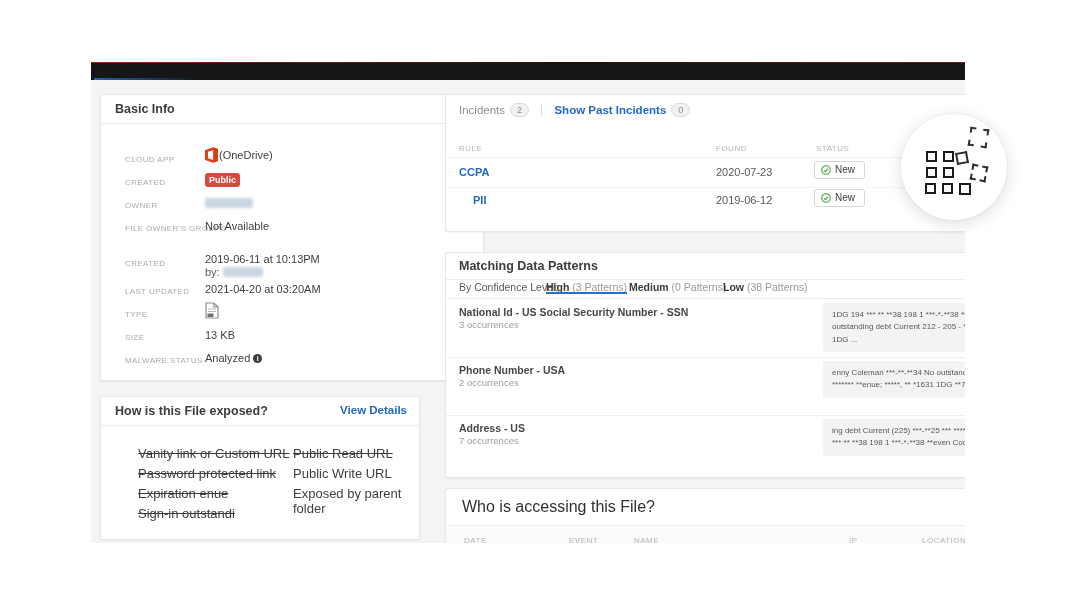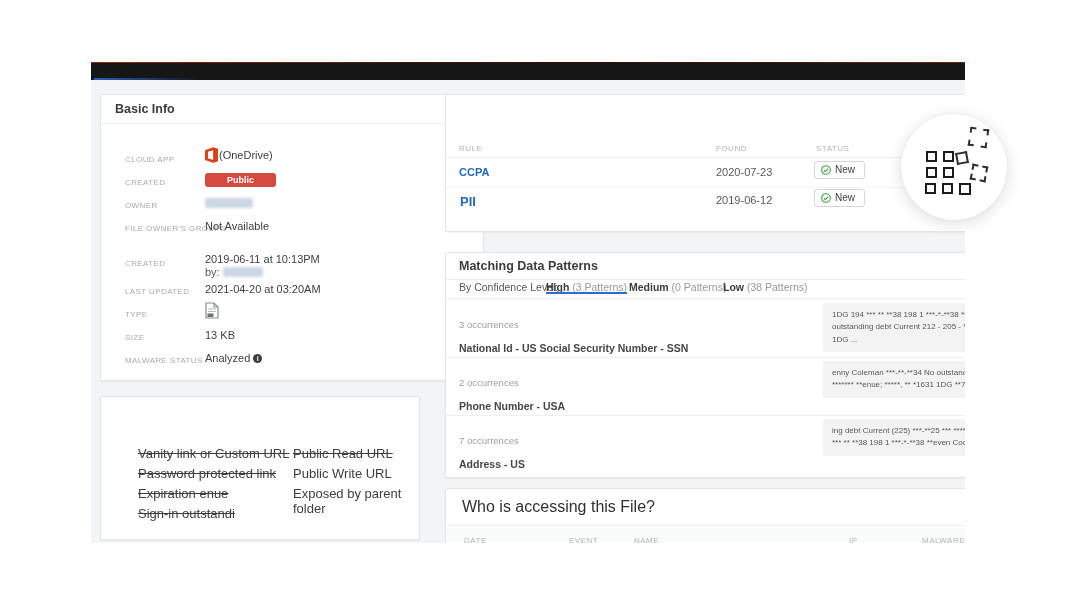--- a/index.html
+++ b/index.html
@@ -15,38 +15,38 @@
   .content{position:absolute;top:18px;left:0;right:0;bottom:0;background:#f3f4f5;overflow:hidden;}
   .card{position:absolute;background:#fff;border:1px solid #e4e6e7;border-radius:2px;
         box-shadow:0 1px 2px rgba(0,0,0,.05);box-sizing:border-box;}
   .card-head{border-bottom:1px solid #ededee;font-size:12.5px;color:#3a3d3e;
         padding:7px 14px;font-weight:bold;}
   .lbl{position:absolute;font-size:8px;color:#a8abad;letter-spacing:.4px;}
   .val{position:absolute;font-size:11px;color:#3c3f40;}
   .redacted{position:absolute;height:10px;width:48px;background:#ccd6e2;
         filter:blur(1.5px);border-radius:2px;}
   .badge-public{position:absolute;background:#d6493f;color:#fff;font-size:9px;font-weight:bold;
-        padding:2px 22px;border-radius:3px;}
+        padding:2px 4px;border-radius:3px;}
   .pill{display:inline-block;background:#f1f1f1;border:1px solid #dcdcdc;color:#8b8e8f;
         font-size:9px;border-radius:9px;padding:1px 6px;margin-left:5px;vertical-align:1px;}
   .link{color:#2368c4;cursor:pointer;}
   .colhead{position:absolute;font-size:8px;color:#b2b5b6;letter-spacing:.5px;}
   .status-btn{position:absolute;background:#fff;border:1px solid #d6d8d8;border-radius:3px;
         font-size:10px;color:#3c3f40;padding:2px 9px 3px 6px;display:flex;align-items:center;gap:4px;}
   .chk{width:10px;height:10px;display:inline-block;}
   .strike{text-decoration:line-through;color:#8f9294;}
   .expo-item{position:absolute;font-size:13px;color:#3c3f40;}
   .tabrow{position:absolute;left:0;right:0;top:28px;height:17px;border-bottom:1px solid #ededee;
         font-size:10.5px;color:#55585a;}
   .tab{position:absolute;top:0;}
   .tab b{color:#3a3d3e;}
   .tab .cnt{color:#97999b;}
   .tab.active::after{content:"";position:absolute;left:0;right:0;bottom:-1px;height:2px;background:#2b6cd4;}
   .patt-row{position:absolute;left:0;right:0;border-bottom:1px solid #efefef;}
-  .patt-name{position:absolute;left:13px;top:7px;font-size:10.5px;font-weight:bold;color:#44474a;margin-top:36px;}
+  .patt-name{position:absolute;left:13px;top:7px;font-size:10.5px;font-weight:bold;color:#44474a;}
   .patt-occ{position:absolute;left:13px;top:20px;font-size:9.5px;color:#9a9da0;}
   .snippet{position:absolute;left:377px;top:4px;width:300px;background:#f3f3f3;border-radius:2px;
         font-size:8px;color:#55585a;line-height:1.55;padding:6px 9px;white-space:pre-line;}
   .sq{position:absolute;border:2.5px solid #1c1c1c;box-sizing:border-box;background:#fff;}
   .dsq{position:absolute;border:2px dashed #2e2e2e;box-sizing:border-box;background:transparent;}
   .circle-deco{position:absolute;left:901px;top:114px;width:106px;height:106px;border-radius:50%;
         background:#fff;box-shadow:0 0 0 1px rgba(0,0,0,.02),0 3px 16px rgba(0,0,0,.14);}
   .info-i{display:inline-block;width:9px;height:9px;background:#3a3d3e;border-radius:50%;
         color:#fff;font-size:7px;font-weight:bold;text-align:center;line-height:9px;
         vertical-align:1px;margin-left:3px;font-style:normal;}
@@ -103,51 +103,60 @@
       <div class="lbl" style="left:24px;top:238px;">SIZE</div>
       <div class="val" style="left:104px;top:234px;">13 KB</div>
 
       <div class="lbl" style="left:24px;top:261px;">MALWARE STATUS</div>
       <div class="val" style="left:104px;top:257px;">
         <span>Analyzed</span><span class="info-i">i</span>
       </div>
     </div>
 
     <div class="card" style="left:9px;top:316px;width:320px;height:144px;">
+      <div class="card-head" style="border-bottom:1px solid #ededee;position:relative;">
+        <span>How is this File exposed?</span>
+        <span class="link" style="position:absolute;right:12px;top:7px;font-size:11.5px;font-weight:bold;">View Details</span>
+      </div>
       <div class="expo-item strike" style="left:37px;top:49px;">Vanity link or Custom URL</div>
       <div class="expo-item strike" style="left:37px;top:69px;">Password protected link</div>
       <div class="expo-item strike" style="left:37px;top:89px;">Expiration enue</div>
       <div class="expo-item strike" style="left:37px;top:109px;">Sign-in outstandi</div>
       <div class="expo-item strike" style="left:192px;top:49px;">Public Read URL</div>
       <div class="expo-item" style="left:192px;top:69px;">Public Write URL</div>
       <div class="expo-item" style="left:192px;top:89px;">Exposed by parent folder</div>
     </div>
 
     <div class="card" style="left:354px;top:14px;width:640px;height:138px;">
+      <div style="position:absolute;left:13px;top:8px;font-size:11.5px;color:#8b8e8f;">
+        <span>Incidents</span><span class="pill">2</span>
+        <span class="vdiv"></span>
+        <span class="link" style="font-weight:bold;">Show Past Incidents</span><span class="pill">0</span>
+      </div>
       <div class="colhead" style="left:13px;top:49px;">RULE</div>
       <div class="colhead" style="left:270px;top:49px;">FOUND</div>
       <div class="colhead" style="left:370px;top:49px;">STATUS</div>
       <div style="position:absolute;left:0;right:0;top:62px;height:1px;background:#f0f0f0;"></div>
 
       <div>
         <div class="val link" style="left:13px;top:71px;font-weight:bold;position:absolute;font-size:11px;">CCPA</div>
         <div class="val" style="left:270px;top:71px;color:#55585a;">2020-07-23</div>
         <div class="status-btn" style="left:368px;top:66px;">
           <span class="chk">
             <svg width="10" height="10" viewBox="0 0 10 10">
                 <circle cx="5" cy="5" r="4.3" fill="none" stroke="#43A047" stroke-width="1.1"></circle>
                 <path d="M3 5.2 L4.4 6.6 L7.2 3.6" fill="none" stroke="#43A047" stroke-width="1.1"></path>
               </svg>
           </span>
           <span>New</span>
         </div>
       </div>
       <div style="position:absolute;left:0;right:0;top:92px;height:1px;background:#f5f5f5;"></div>
       <div>
-        <div class="val link" style="left:14px;top:99px;font-weight:bold;position:absolute;font-size:13px;">PII</div>
+        <div class="val link" style="left:27px;top:99px;font-weight:bold;position:absolute;font-size:11px;">PII</div>
         <div class="val" style="left:270px;top:99px;color:#55585a;">2019-06-12</div>
         <div class="status-btn" style="left:368px;top:94px;">
           <span class="chk">
             <svg width="10" height="10" viewBox="0 0 10 10">
                 <circle cx="5" cy="5" r="4.3" fill="none" stroke="#43A047" stroke-width="1.1"></circle>
                 <path d="M3 5.2 L4.4 6.6 L7.2 3.6" fill="none" stroke="#43A047" stroke-width="1.1"></path>
               </svg>
           </span>
           <span>New</span>
         </div>
@@ -184,21 +193,21 @@
       </div>
     </div>
 
     <div class="card" style="left:354px;top:408px;width:640px;height:90px;">
       <div style="padding:9px 16px;font-size:16px;color:#2e3133;border-bottom:1px solid #ededee;">Who is accessing this File?</div>
       <div style="position:absolute;left:0;right:0;top:39px;height:22px;background:#fafbfb;">
         <span class="colhead" style="left:18px;top:8px;">DATE</span>
         <span class="colhead" style="left:123px;top:8px;">EVENT</span>
         <span class="colhead" style="left:188px;top:8px;">NAME</span>
         <span class="colhead" style="left:403px;top:8px;">IP</span>
-        <span class="colhead" style="left:476px;top:8px;">MALWARE</span>
+        <span class="colhead" style="left:476px;top:8px;">LOCATION</span>
       </div>
     </div>
 
   </div>
 </div>
 
 <div class="circle-deco"></div>
 <div>
   <div class="sq" style="left:926px;top:151px;width:11px;height:11px;"></div>
   <div class="sq" style="left:943px;top:151px;width:11px;height:11px;"></div>

